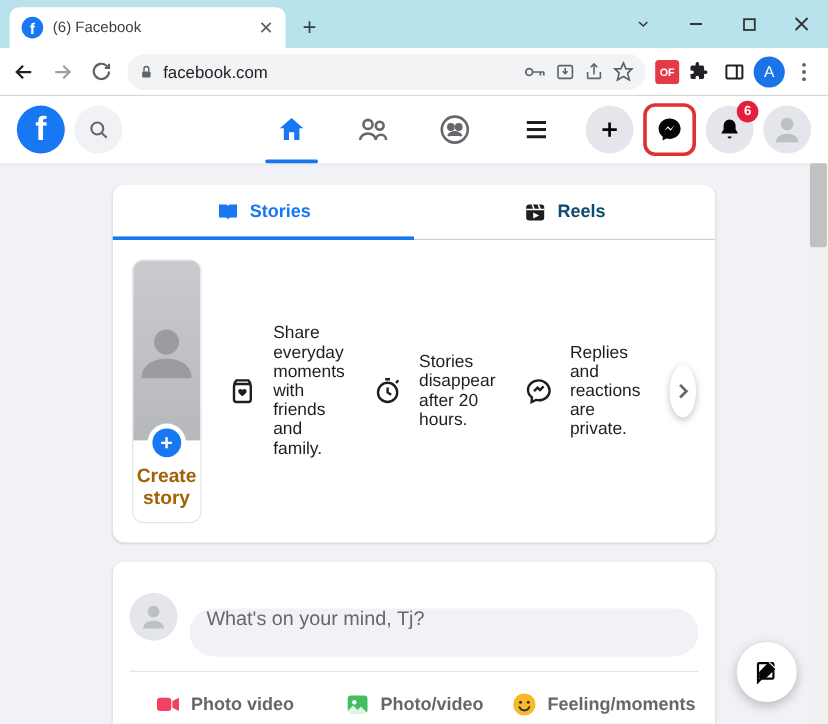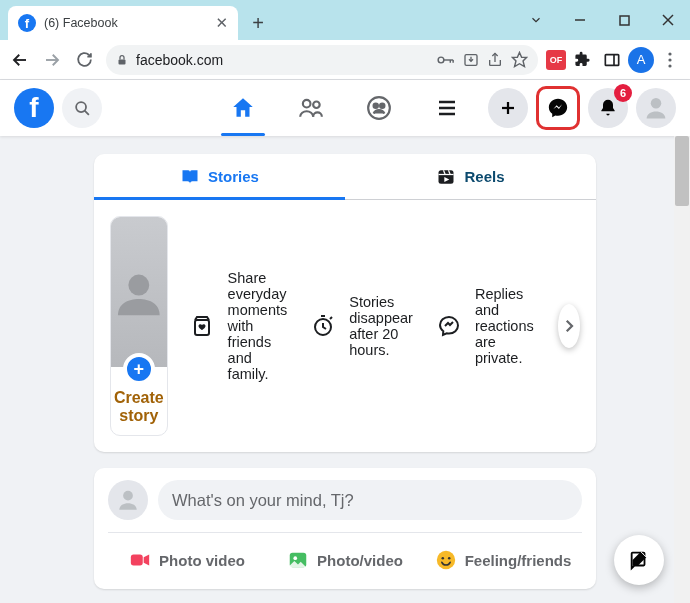--- a/index.html
+++ b/index.html
@@ -52,21 +52,21 @@
   .cs-plus { position:absolute; left:50%; transform:translateX(-50%); top: 136px; width:32px; height:32px; border-radius:50%; background:#1877f2; color:#fff; display:flex; align-items:center; justify-content:center; border:4px solid #fff; font-size:18px; font-weight:700;}
   .cs-label { padding: 22px 0 10px; font-size:16px; font-weight:600; color:#a16207;}
   .hints { flex:1; display:flex; flex-direction:row; gap: 22px; }
   .hint { display:flex; align-items:center; gap: 14px; color:#1c1e21; font-size:14.5px;}
   .hint .hic { width:26px; height:26px; display:flex; align-items:center; justify-content:center;}
   .next-btn { width:44px; height:44px; border-radius:50%; background:#fff; box-shadow:0 2px 6px rgba(0,0,0,0.25); display:flex; align-items:center; justify-content:center; color:#65676b;}
   
   .composer { padding: 12px 14px 10px;}
   .composer-top { display:flex; gap: 10px; align-items:center; padding-bottom: 12px; border-bottom:1px solid #e4e6eb;}
   .composer-top .av { width:40px; height:40px; border-radius:50%; background:#e4e6eb; display:flex; align-items:center; justify-content:center;}
-  .composer-input { flex:1; height:40px; background:#f0f2f5; border-radius:20px; display:flex; align-items:center; padding: 0 14px; color:#65676b; font-size:16.5px;}
+  .composer-input { flex:1; height:40px; background:#f0f2f5; border-radius:20px; display:flex; padding: 0 14px; color:#65676b; font-size:16.5px;margin-top:27px;}
   .composer-actions { display:flex; padding-top: 8px;}
   .comp-act { flex:1; display:flex; align-items:center; justify-content:center; gap:8px; font-weight:600; color:#65676b; font-size:15px; height:38px; border-radius:6px;}
   
   .fab { position:absolute; bottom: 18px; right: 26px; width:50px; height:50px; border-radius:50%; background:#fff; box-shadow:0 3px 10px rgba(0,0,0,0.25); display:flex; align-items:center; justify-content:center; color:#050505;}
   
   .scrollbar-track { position:absolute; right:0; top: 136px; width:16px; bottom:0; background:#f1f1f1;}
   .scrollbar-thumb { position:absolute; right:1px; width:14px; top:0; height:70px; background:#c1c1c1; border-radius:2px;}
 
   svg { display:block; }
 </style>
@@ -364,21 +364,21 @@
       </div>
       <div class="comp-act">
         <span>
             <svg width="22" height="22" viewBox="0 0 24 24" fill="#f7b928">
               <circle cx="12" cy="12" r="10"></circle>
               <circle cx="8.5" cy="10" r="1.4" fill="#333"></circle>
               <circle cx="15.5" cy="10" r="1.4" fill="#333"></circle>
               <path d="M7.5 14.5c1 2 3 3 4.5 3s3.5-1 4.5-3" fill="none" stroke="#333" stroke-width="1.8" stroke-linecap="round"></path>
             </svg>
           </span>
-        <span>Feeling/friends</span>
+        <span>Feeling/moments</span>
       </div>
     </div>
   </div>
 
 </div>
 
 <div class="fab">
   <svg width="22" height="22" viewBox="0 0 24 24" fill="none" stroke="#050505" stroke-width="2">
       <path d="M4 17V5a1 1 0 0 1 1-1h12a1 1 0 0 1 1 1v12a1 1 0 0 1-1 1H7l-3 3z" fill="none"></path>
       <path d="M14 3l6 6-9 9H5v-6z" fill="#050505" stroke="none"></path>

